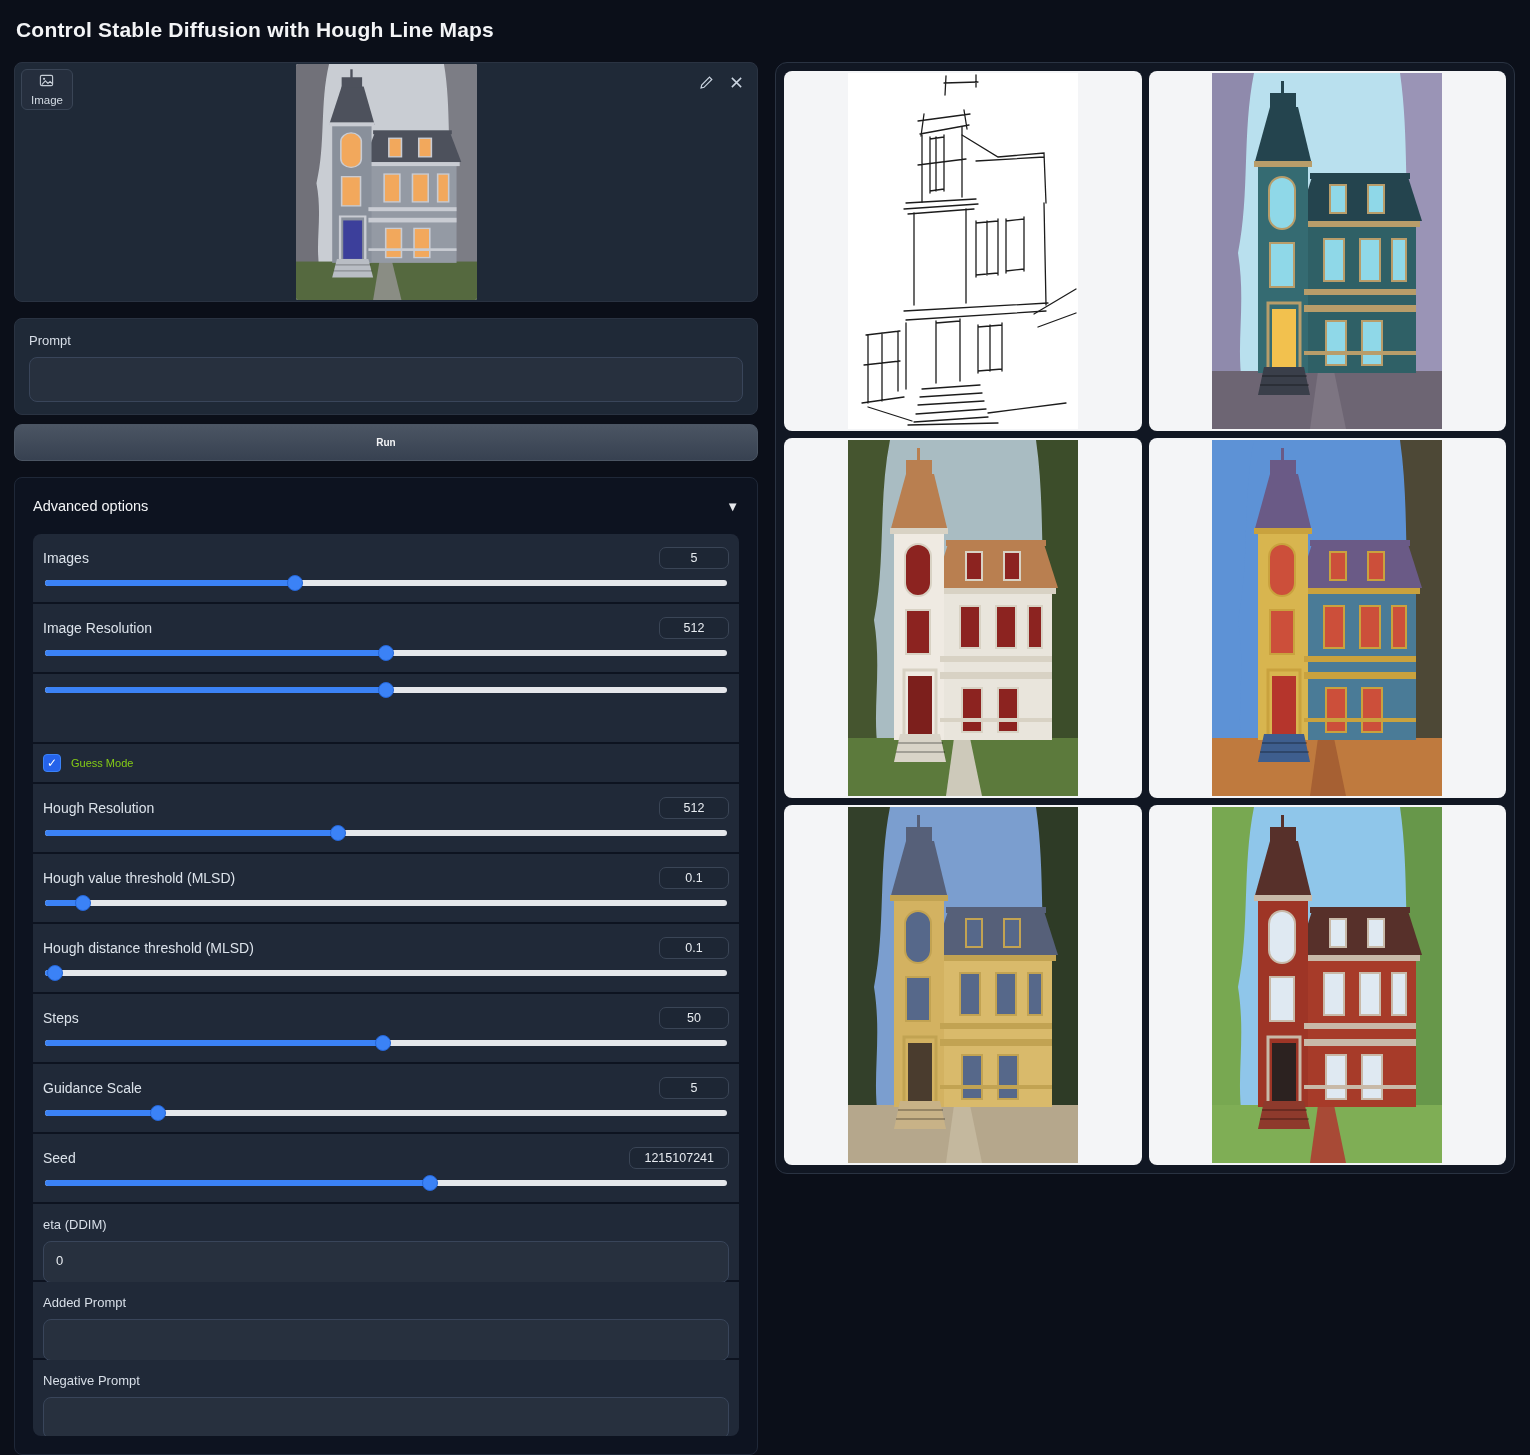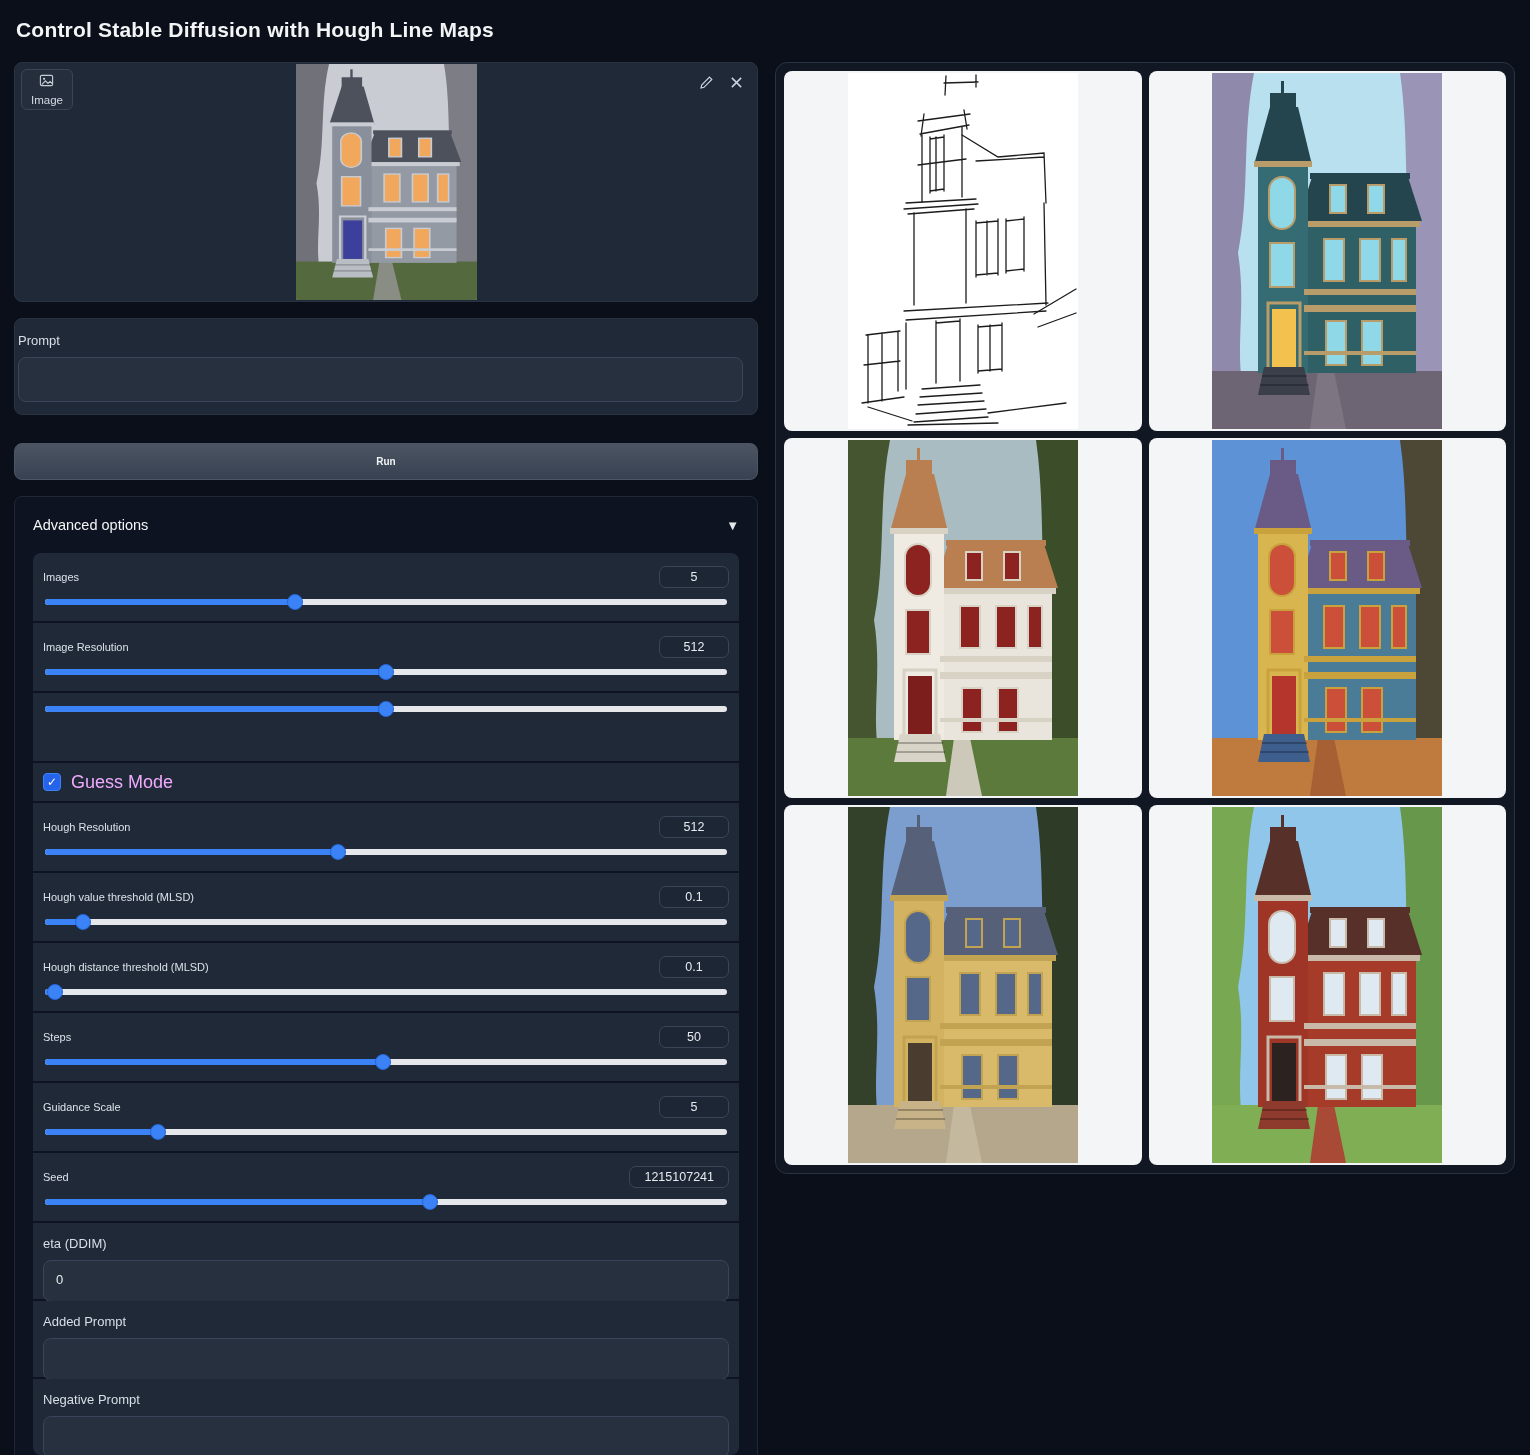--- a/index.html
+++ b/index.html
@@ -22,54 +22,54 @@
   .img-label { position: absolute; top: 6px; left: 6px; display: flex; align-items: center; gap: 6px;
     background: #252e3d; border: 1px solid #3a4556; border-radius: 6px; padding: 3px 9px;
     font-size: 11.5px; color: #d3dae3; z-index: 3; flex-direction: column; }
   .img-actions { position: absolute; top: 8px; right: 10px; display: flex; gap: 8px; z-index: 3; }
   .icon-btn { background: transparent; border: none; cursor: pointer; width: 22px; height: 22px;
     display: flex; align-items: center; justify-content: center; border-radius: 4px; }
   .photo { height: 236px; width: 181px; border-radius: 2px; overflow: hidden; }
   .photo svg { display: block; }
 
   
-  .prompt-block { height: 97px; margin-bottom: 28px; padding: 14px 14px 0 3px; }
+  .prompt-block { height: 97px; margin-bottom: 9px; padding: 14px 14px 0 14px; }
   .field-label { display: block; font-size: 13px; color: #d8dfe8; margin-bottom: 9px; }
   .prompt-textarea { width: 100%; height: 45px; resize: none; background: #27303e; border: 1px solid #39455a;
     border-radius: 8px; color: #e7ebf0; font-family: inherit; font-size: 13px; padding: 8px 10px; outline: none; }
 
   
   .run-btn { display: block; width: 100%; height: 37px; margin-bottom: 16px;
     background: linear-gradient(180deg, #4b5563 0%, #374151 100%);
     border: 1px solid #4b5563; border-radius: 8px; color: #f3f4f6;
     font-family: inherit; font-size: 10px; font-weight: 700; cursor: pointer; }
 
   
   .accordion { background: #0d1320; border: 1px solid #1f2838; border-radius: 8px; padding: 0 18px 18px 18px; }
   .acc-header { height: 56px; display: flex; align-items: center; justify-content: space-between; cursor: pointer; }
   .acc-title { font-size: 14.5px; color: #f3f4f6; }
   .acc-arrow { font-size: 13px; color: #e5e7eb; }
 
   .rows { display: flex; flex-direction: column; gap: 2px; border-radius: 8px; overflow: hidden; }
   .row { background: #202938; }
   .row-slider { height: 68px; padding: 13px 10px 0 10px; }
   .row-top { display: flex; align-items: center; justify-content: space-between; margin-bottom: 11px; }
-  .row-label { font-size: 11px; color: #dbe2ea; }
+  .row-label { font-size: 14px; color: #dbe2ea; }
   .num-box { min-width: 70px; padding: 3px 14px; text-align: center; font-size: 12.5px; color: #e7ebf0;
     background: #1d2634; border: 1px solid #3a4556; border-radius: 7px; cursor: text; }
   .track { position: relative; height: 6px; background: #e5e7eb; border-radius: 4px; margin: 0 2px; cursor: pointer; }
   .track-fill { position: absolute; left: 0; top: 0; height: 100%; background: #3b82f6; border-radius: 4px; }
   .thumb { position: absolute; top: -5px; width: 16px; height: 16px; border-radius: 50%;
     background: #3b82f6; border: 1px solid #2566d8; cursor: grab; }
 
   .row-checkbox { height: 38px; display: flex; align-items: center; gap: 10px; padding: 0 10px; }
   .checkbox { width: 18px; height: 18px; border-radius: 4px; background: #2563eb; border: 1px solid #3b82f6;
     display: flex; align-items: center; justify-content: center; cursor: pointer;
     color: #fff; font-size: 12px; font-weight: 700; }
-  .checkbox-label { font-size: 18px; color: #f0abfc; }
+  .checkbox-label { font-size: 11px; color: #84cc16; }
 
   .row-textbox { height: 76px; padding: 13px 10px 0 10px; }
   .text-input { height: 42px; background: #27303e; border: 1px solid #39455a; border-radius: 8px;
     font-size: 13px; color: #e7ebf0; padding: 11px 12px; cursor: text; overflow: hidden; white-space: nowrap; }
 
   
   .gallery { width: 740px; flex: none; background: #111723; border: 1px solid #2a3342; border-radius: 12px;
     padding: 8px; display: grid; grid-template-columns: 1fr 1fr; gap: 7px; }
   .gallery-cell { height: 360px; background: #f4f5f7; border-radius: 8px; overflow: hidden;
     display: flex; align-items: center; justify-content: center; cursor: pointer; }

